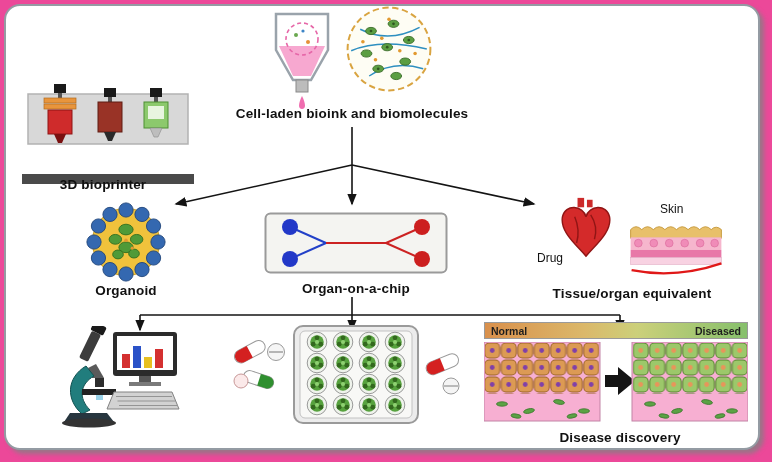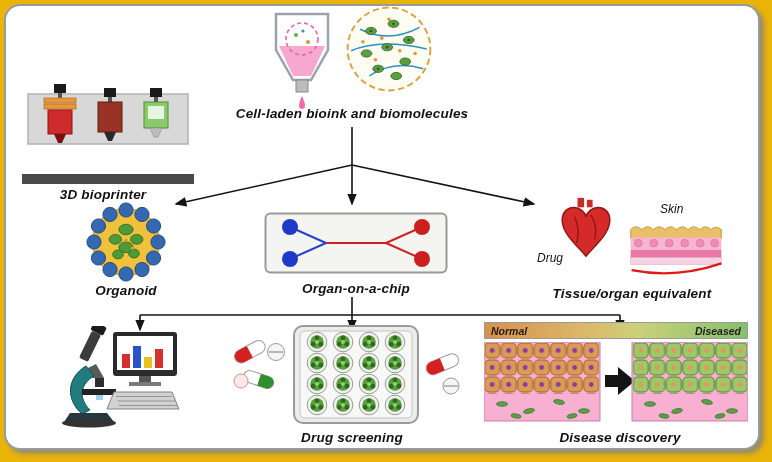--- a/index.html
+++ b/index.html
@@ -1,16 +1,16 @@
 <!DOCTYPE html>
 <html><head>
 <meta charset="utf-8">
 <style>
   html,body{margin:0;padding:0;background:#fff;font-family:"Liberation Sans",sans-serif;}
-  .stage{position:relative;width:772px;height:462px;overflow:hidden;background:#eab308;font-style:italic;}
+  .stage{position:relative;width:772px;height:462px;overflow:hidden;background:#ec4899;}
   .frame{position:absolute;left:4px;top:4px;width:752px;height:442px;border:2px solid #949ba3;
          border-radius:16px;box-shadow:4px 4px 4px rgba(130,130,130,.75);background:#fff;}
   .abs{position:absolute;}
   .lbl{position:absolute;white-space:nowrap;font-weight:700;font-size:13.5px;color:#111;
        transform:translateX(-50%);letter-spacing:.2px;}
   .lbl-sm{position:absolute;white-space:nowrap;font-weight:400;font-size:12px;color:#111;}
   .arrowlayer{position:absolute;left:0;top:0;pointer-events:none;}
   .gradbar{position:absolute;left:484px;top:322px;width:264px;height:17px;
            background:linear-gradient(90deg,#d9904c 0%,#dbb86a 38%,#ccd07a 58%,#86c06c 100%);
            border:1px solid #9a9a9a;display:flex;justify-content:space-between;align-items:center;
@@ -100,21 +100,21 @@
     <rect x="76" y="18" width="24" height="30" fill="#993326" stroke="#5f1c12"></rect>
     <path d="M82 48 h12 l-4 9 h-4 z" fill="#2a2a2a"></path>
 
     <rect x="128" y="4" width="12" height="9" fill="#1a1a1a"></rect>
       <rect x="132" y="13" width="4" height="5" fill="#555"></rect>
     <rect x="122" y="18" width="24" height="26" fill="#8cc96d" stroke="#4c8f33"></rect>
     <rect x="126" y="22" width="16" height="13" fill="#e8f5e0"></rect>
     <path d="M128 44 h12 l-4 9 h-4 z" fill="#bdbdbd" stroke="#8a8a8a" stroke-width="0.6"></path>
     <rect x="0" y="90" width="172" height="10" fill="#4a4a4a"></rect>
   </svg>
-  <div class="lbl" style="left:103px;top:187px">3D bioprinter</div>
+  <div class="lbl" style="left:103px;top:177px">3D bioprinter</div>
 
   <svg class="abs" style="left:86px;top:202px" width="80" height="80" viewBox="0 0 90 90">
     <circle cx="45" cy="45" r="38" fill="#f0c23c" stroke="#c79a1e"></circle>
     <g fill="#3468b0" stroke="#20457a" stroke-width="1">
       <circle cx="81" cy="45" r="8"></circle>
         <circle cx="76" cy="63" r="8"></circle>
         <circle cx="63" cy="76" r="8"></circle>
       <circle cx="45" cy="81" r="8"></circle>
         <circle cx="27" cy="76" r="8"></circle>
         <circle cx="14" cy="63" r="8"></circle>
@@ -254,21 +254,20 @@
   </svg>
 
   <svg class="abs" style="left:420px;top:348px" width="50" height="50" viewBox="0 0 50 50">
     <g transform="rotate(-22 24 15)">
       <rect x="5" y="9" width="34" height="13" rx="6.5" fill="#ffffff" stroke="#9a9a9a"></rect>
       <path d="M12 9 h10 v13 H12 a6.5 6.5 0 0 1 0 -13 z" fill="#d42020"></path>
     </g>
     <circle cx="31" cy="38" r="8" fill="#f5f5f5" stroke="#9a9a9a"></circle>
     <line x1="24" y1="38" x2="38" y2="38" stroke="#9a9a9a" stroke-width="1.3"></line>
   </svg>
-  <div class="lbl" style="left:352px;top:430px">Drug screening</div>
 
   <div class="gradbar">
     <span>Normal</span>
     <span>Diseased</span>
   </div>
 
   <svg class="abs" style="left:484px;top:342px" width="264" height="84" viewBox="0 0 264 84">
     <defs>
       <pattern id="ncell" width="16.5" height="17" patternUnits="userSpaceOnUse">
         <rect width="16.5" height="17" fill="#f7afd2"></rect>

